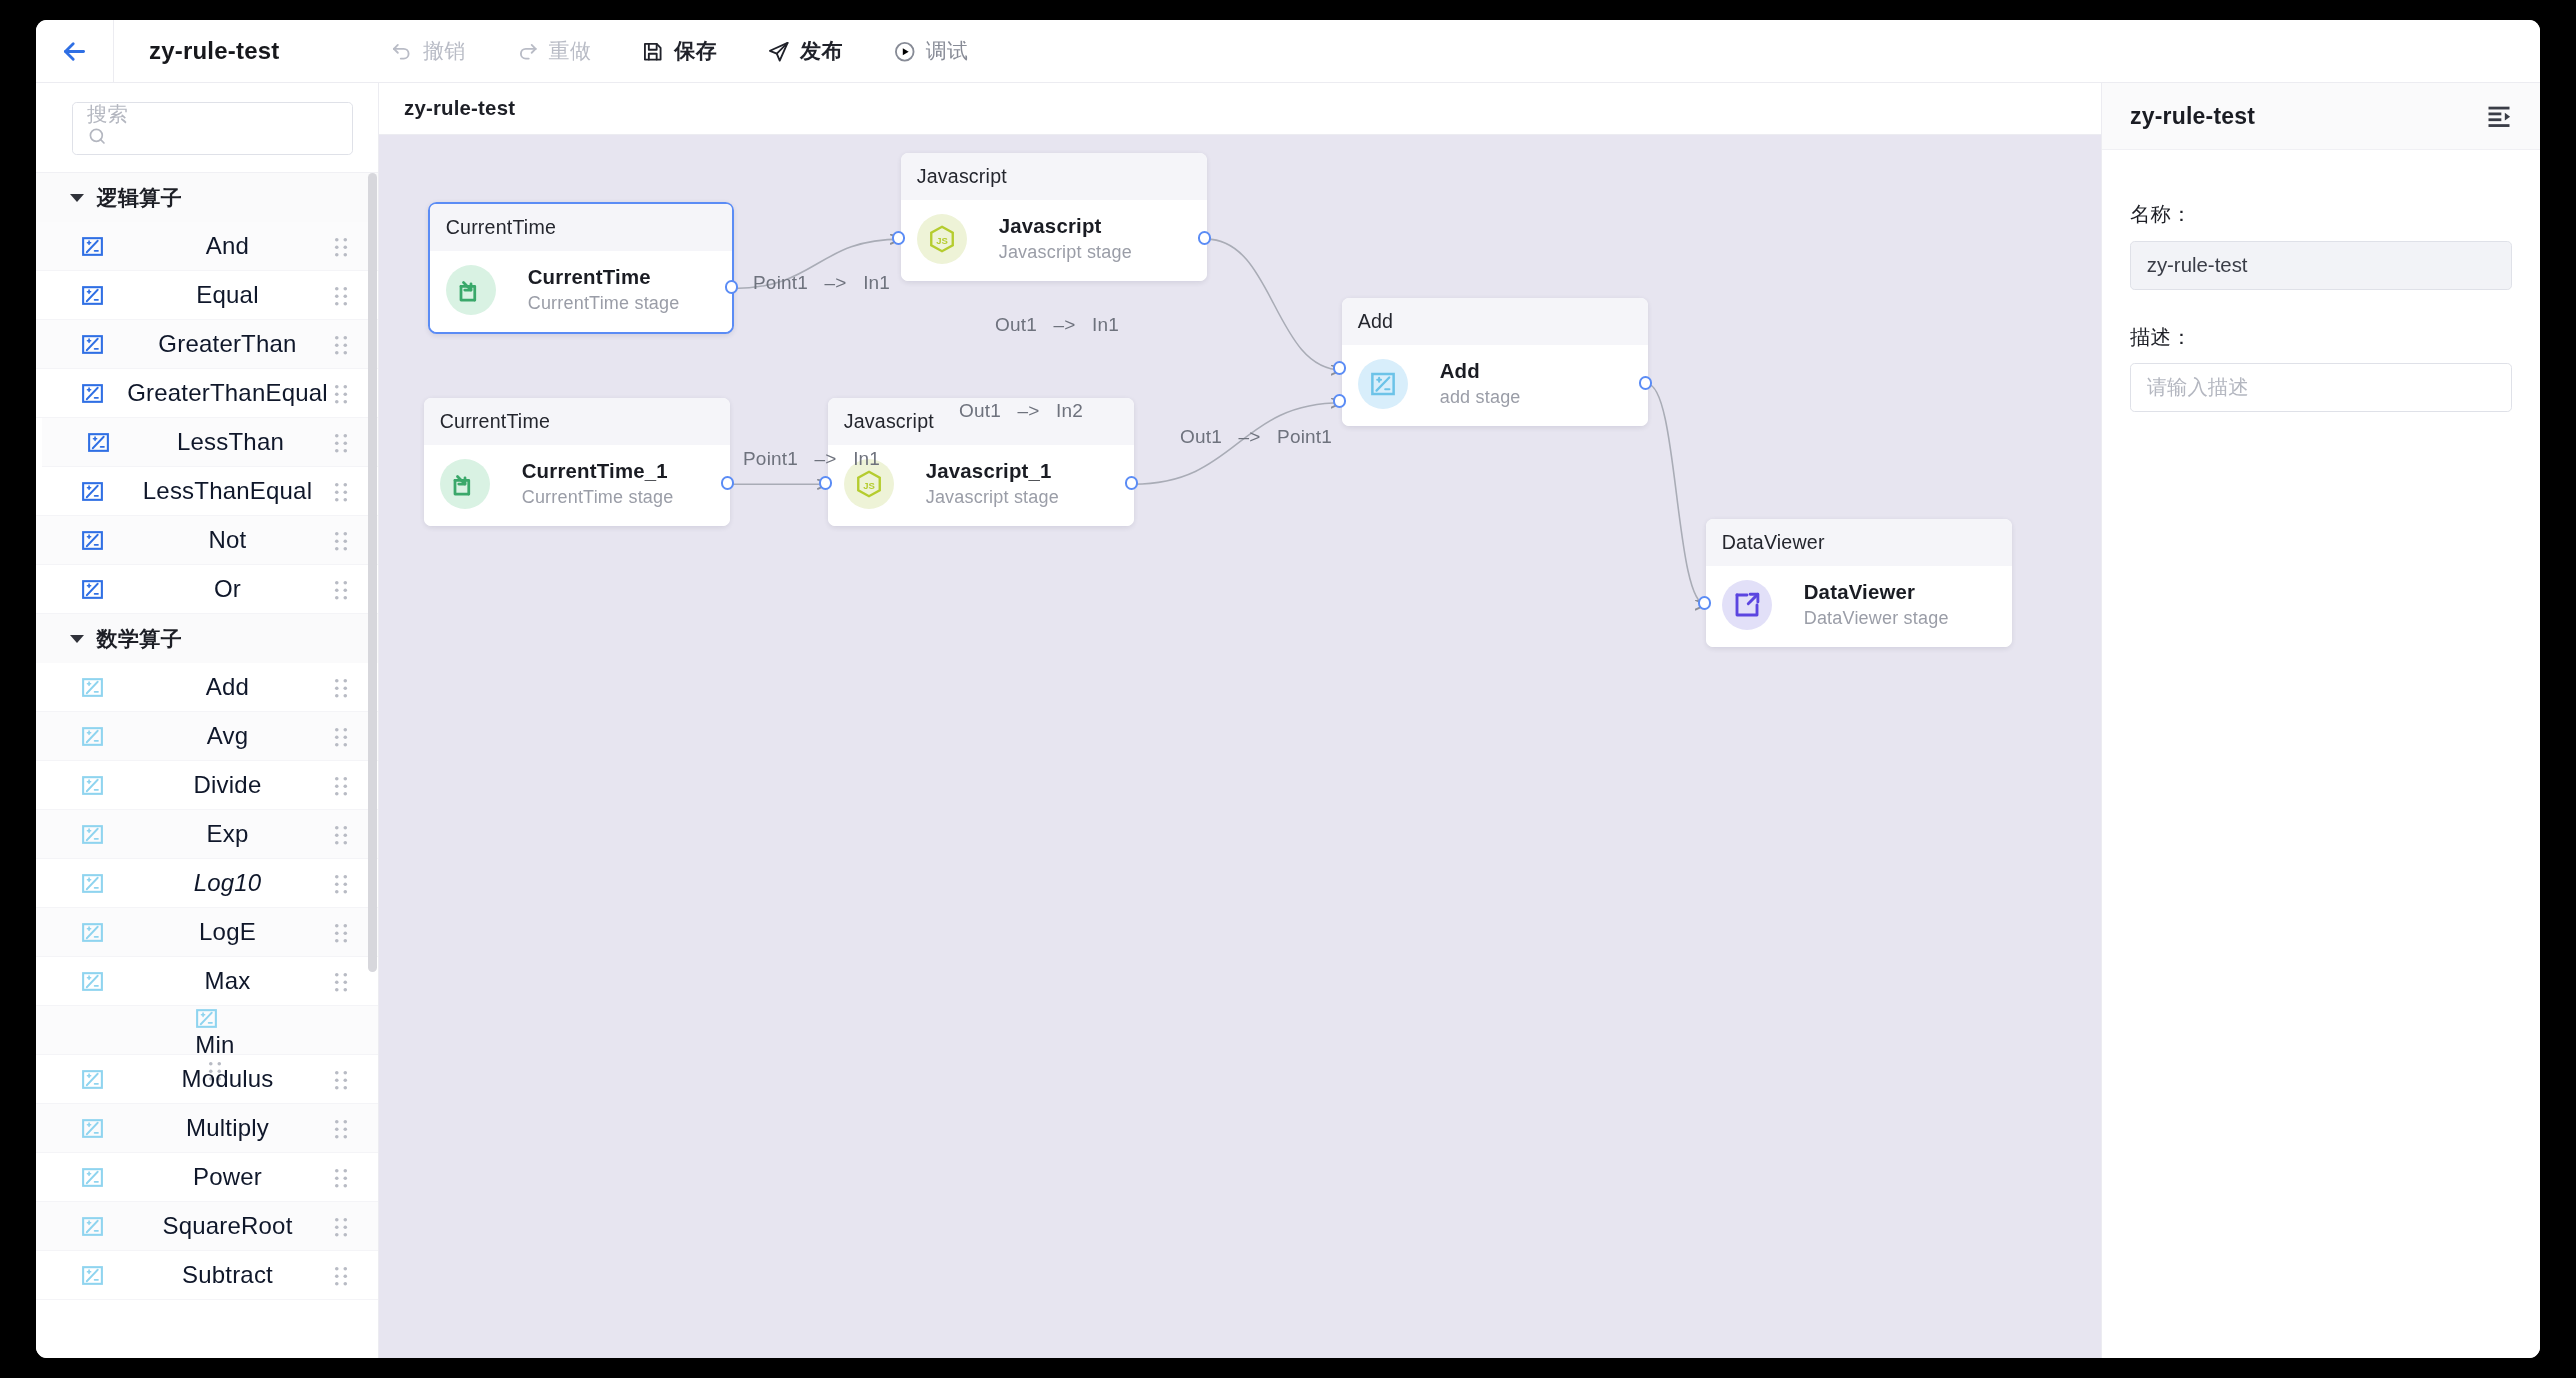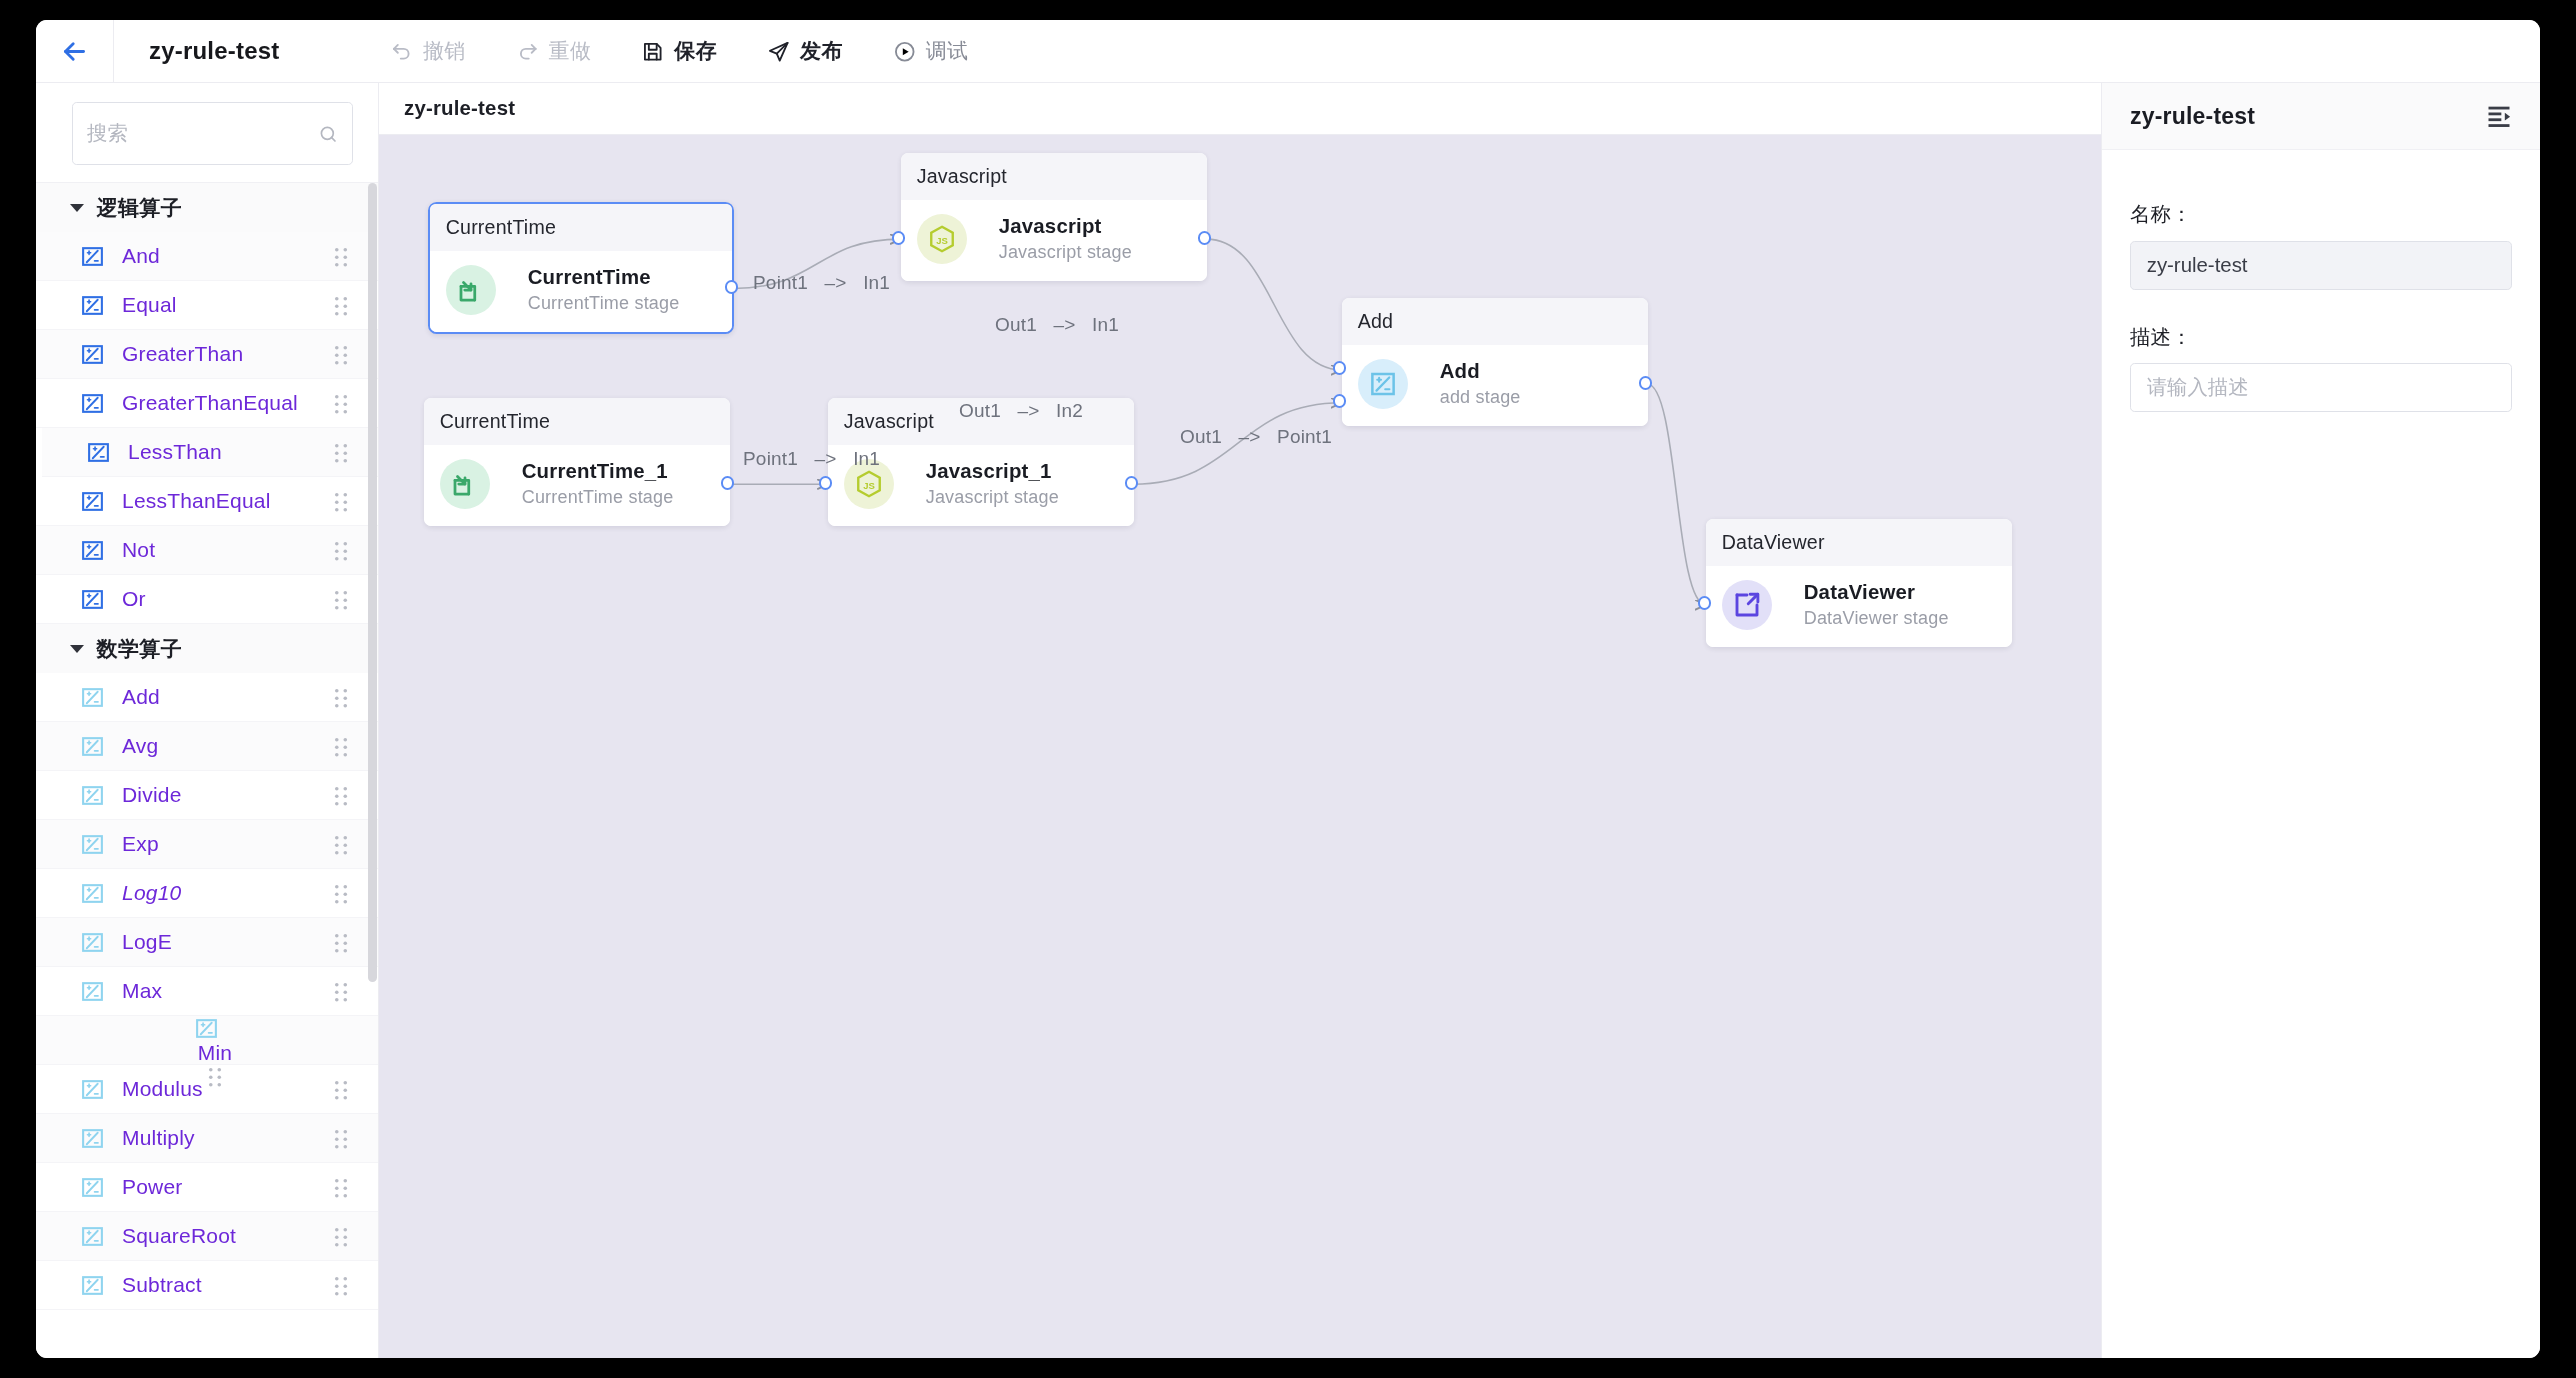--- a/index.html
+++ b/index.html
@@ -71,26 +71,27 @@
     width: 343px;
     flex: 0 0 343px;
     background: #ffffff;
     border-right: 0.8px solid #ececf1;
     display: flex; flex-direction: column;
     position: relative;
   }
   .search-wrap { padding: 19px 25px 17px 36px; border-bottom:0.8px solid #f0f0f4; }
   .search-box {
     position: relative;
-    height: 63px;
+    height: 53px;
     border: 0.8px solid #dfe1e8;
     border-radius: 4.7px;
-    display: flex; align-items: center;
+    display: flex; 
     padding: 0 14px;
     background: #fff;
+    flex-direction: column;
   }
   .search-box input {
     border: none; outline: none;
     font-size: 20.4px;
     color: #2d2f38;
     width: 100%;
     background: transparent;
     font-family: inherit;
   }
   .search-box input::placeholder { color: #b4b7c0; }
@@ -115,21 +116,21 @@
   .op-row {
     display: flex; align-items: center;
     height: 49px;
     padding: 0 28px 0 44px;
     cursor: grab;
     border-bottom: 0.8px solid #f4f4f7;
     background: #fff;
   }
   .op-row:nth-child(odd) { background: #fbfbfc; }
   .op-icon { width: 25px; height: 25px; flex: 0 0 25px; margin-right: 17px; }
-  .op-label { font-size: 21px; color: #6d28d9; flex: 1; letter-spacing:0.2px; }
+  .op-label { font-size: 24px; color: #0f172a; flex: 1; letter-spacing:0.2px;text-align:center; }
   .drag-dots { width: 17px; height: 23.5px; flex: 0 0 17px; }
 
   .scrollbar-track {
     position: absolute; right: 0; top: 0; bottom: 0;
     width: 11px; background: transparent;
   }
   .scrollbar-thumb {
     position: absolute; right: 0.8px;
     top: 0px; height: 799px; width: 9.4px;
     background: #d7d7dc; border-radius: 5.5px;

